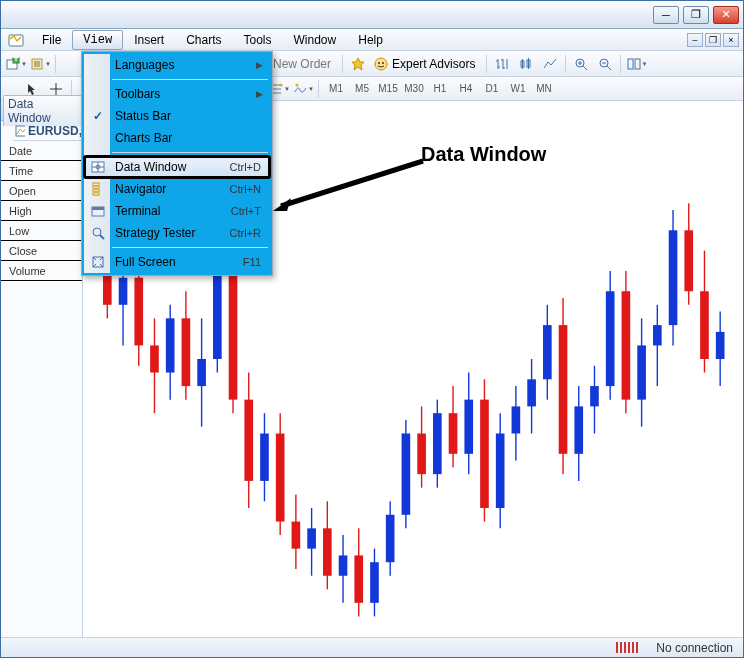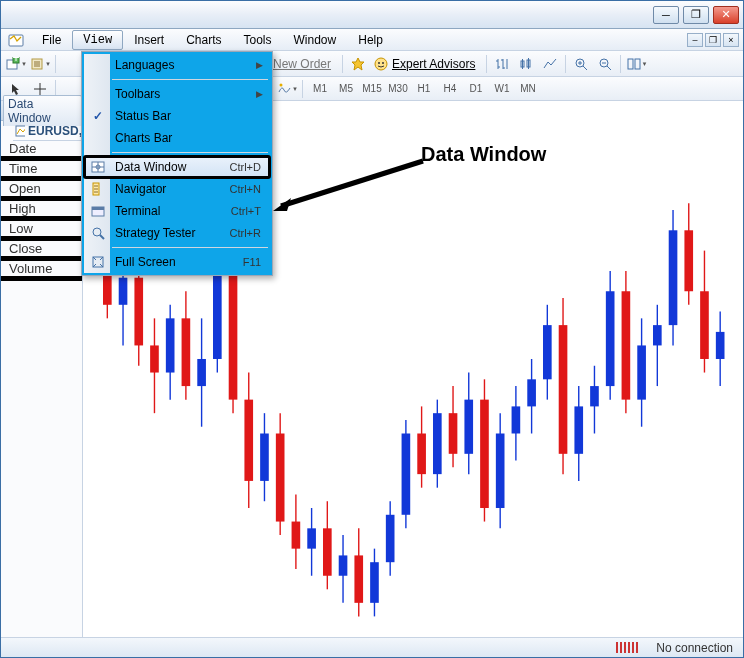--- a/index.html
+++ b/index.html
@@ -13,33 +13,33 @@
   .menubar { height:22px; background:linear-gradient(#fbfcfe,#e6edf6); border-bottom:1px solid #c7d3e3; display:flex; align-items:center; padding-left:4px;}
   .app-icon { width:18px; height:16px; margin:0 6px 0 2px; display:flex; align-items:center; justify-content:center;}
   .menuitem { padding:2px 10px; cursor:pointer; border:1px solid transparent; border-radius:2px;}
   .menuitem.open { background:linear-gradient(#fff,#d8e4f2); border:1px solid #8ea7c1;font-family:Liberation Mono, monospace; }
   .mdi-btns { position:absolute; right:4px; top:32px; display:flex; gap:2px;}
   .mdi-btns div { width:16px; height:14px; border:1px solid #97afc9; background:linear-gradient(#f2f7fc,#d7e4f2); display:flex; align-items:center; justify-content:center; font-size:9px; cursor:pointer;}
   
   .toolbar { height:26px; background:linear-gradient(#fbfcfe,#e8eef6); border-bottom:1px solid #c7d3e3; display:flex; align-items:center; padding-left:4px; gap:2px; position:relative;}
   .tool { width:22px; height:20px; border:1px solid transparent; border-radius:2px; display:flex; align-items:center; justify-content:center; cursor:pointer; }
   .tool-sep { width:1px; height:18px; background:#c7d3e3; margin:0 2px;}
-  .tool.text { width:auto; padding:0 6px 0 2px; gap:4px; color:#777;text-decoration:underline;}
+  .tool.text { width:auto; padding:0 6px 0 2px; gap:4px; color:#777;}
   .tool.text svg{flex-shrink:0;}
   .tool.black{ color:#000;}
   .tool.drop::after{content:'▾'; font-size:7px; margin-left:2px; color:#555;}
   
-  .toolbar2 { height:24px; background:linear-gradient(#fbfcfe,#e8eef6); border-bottom:1px solid #c7d3e3; display:flex; align-items:center; padding-left:4px; gap:2px;}
+  .toolbar2 { height:24px; background:linear-gradient(#fbfcfe,#e8eef6); border-bottom:1px solid #c7d3e3; display:flex; align-items:center; padding-left:20px; gap:2px;}
   
   .body { display:flex; position:absolute; top:100px; bottom:20px; left:0; right:0; }
   .sidepanel { width:82px; border-right:1px solid #c7d3e3; background:#fafbfd; display:flex; flex-direction:column;}
   .sidepanel .tabstrip { height:20px; background:linear-gradient(#e4ecf5,#cad9ea); border-bottom:1px solid #a8bcd3; display:flex; align-items:center; padding-left:2px; font-size:11px; color:#2b4a73;}
   .sidepanel .tabstrip span{ background:linear-gradient(#fbfcfe,#e0e9f4); border:1px solid #a8bcd3; border-bottom:none; padding:1px 4px; border-radius:2px 2px 0 0;}
   .sidepanel .pairbar{ height:20px; border-bottom:1px solid #c7d3e3; display:flex; align-items:center; padding-left:2px; gap:3px; font-weight:bold; color:#2b507a; font-size:11px;margin-left:12px;}
-  .sidepanel .row { height:20px; border-bottom:5px solid #000000; padding-left:8px; display:flex; align-items:center; font-size:13px; color:#333;}
+  .sidepanel .row { height:20px; border-bottom:1px solid #000000; padding-left:8px; display:flex; align-items:center; font-size:11px; color:#333;}
   .chartarea { flex:1; position:relative; background:#fff;}
   
   .statusbar { position:absolute; bottom:0; left:0; right:0; height:20px; background:linear-gradient(#f3f7fc,#dde8f3); border-top:1px solid #c7d3e3; display:flex; justify-content:flex-end; align-items:center; padding-right:10px; gap:16px; font-size:11px; color:#333;}
   
   .dropdown { position:absolute; left:80px; top:50px; width:192px; background:#0ea5e9; border:1px solid #9aa7b7; box-shadow:2px 3px 6px rgba(0,0,0,.3); z-index:50; padding:2px;}
   .dropdown .dleft { position:absolute; left:2px; top:2px; bottom:2px; width:26px; background:linear-gradient(90deg,#eef2f7,#dfe7f0);}
   .drow { position:relative; height:22px; display:flex; align-items:center; padding-left:30px; cursor:pointer; border:1px solid transparent; border-radius:2px; margin:0;}
   .drow .dicon{ position:absolute; left:5px; width:16px; height:16px; display:flex; align-items:center; justify-content:center;}
   .drow .arrow{ position:absolute; right:6px; font-size:9px; color:#444;}
   .drow .short{ position:absolute; right:8px; color:#333; font-size:11px;}

